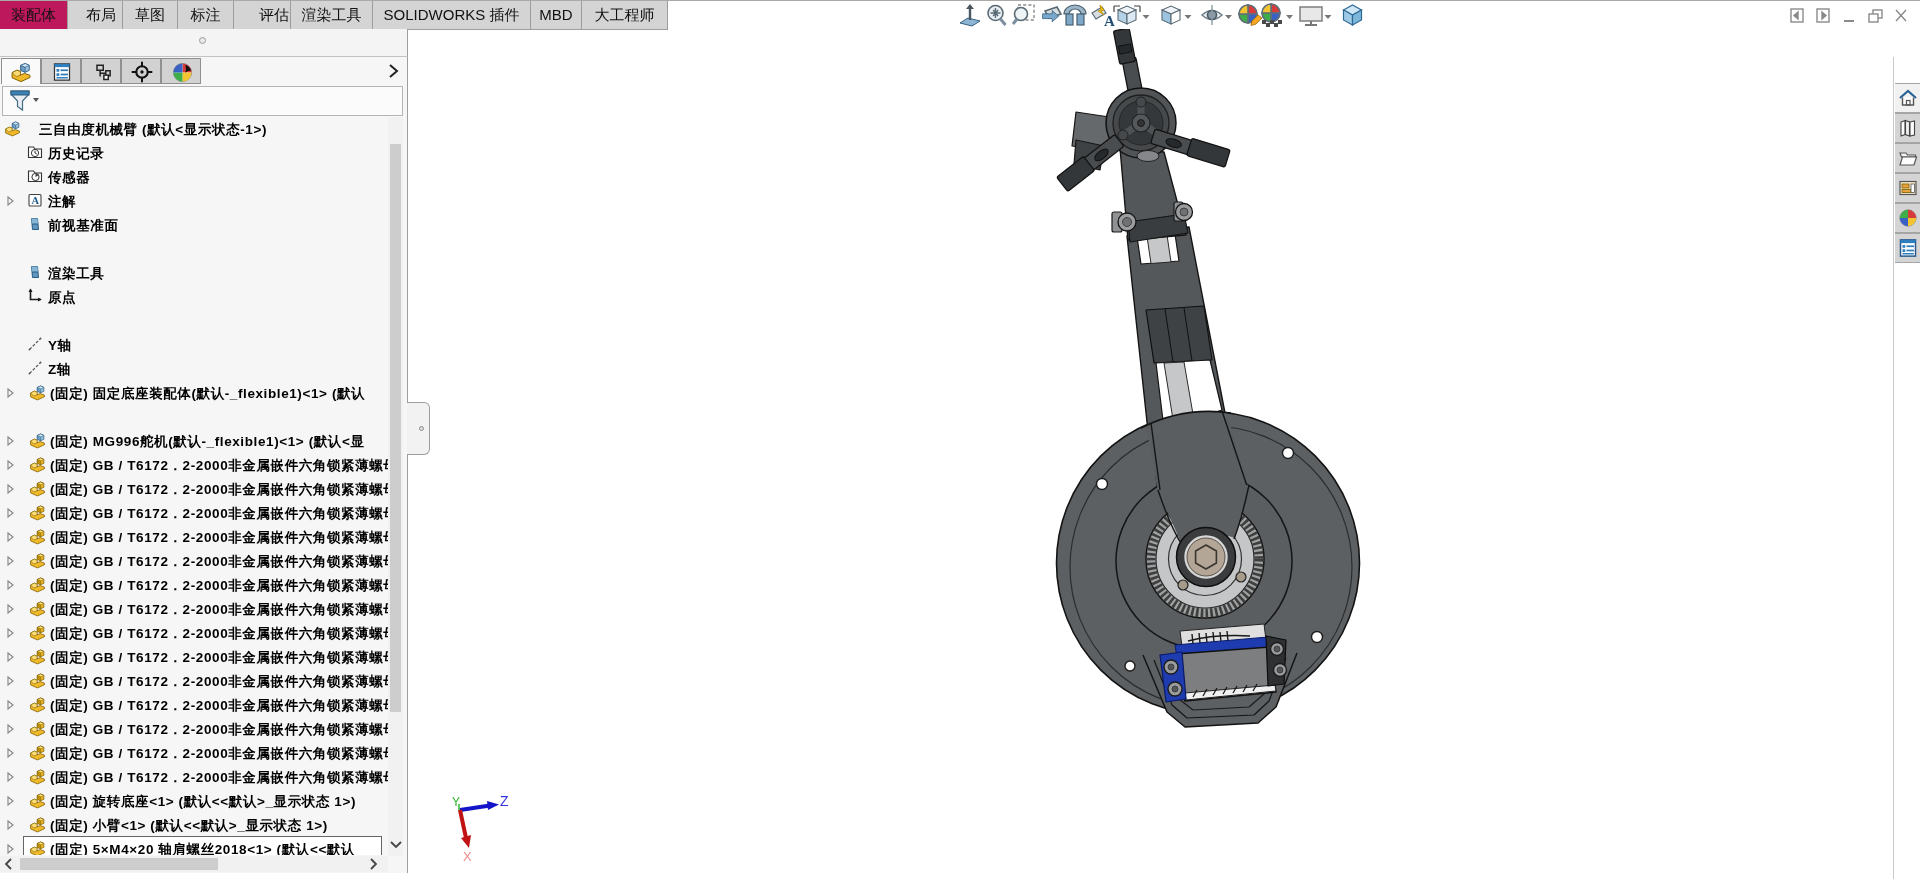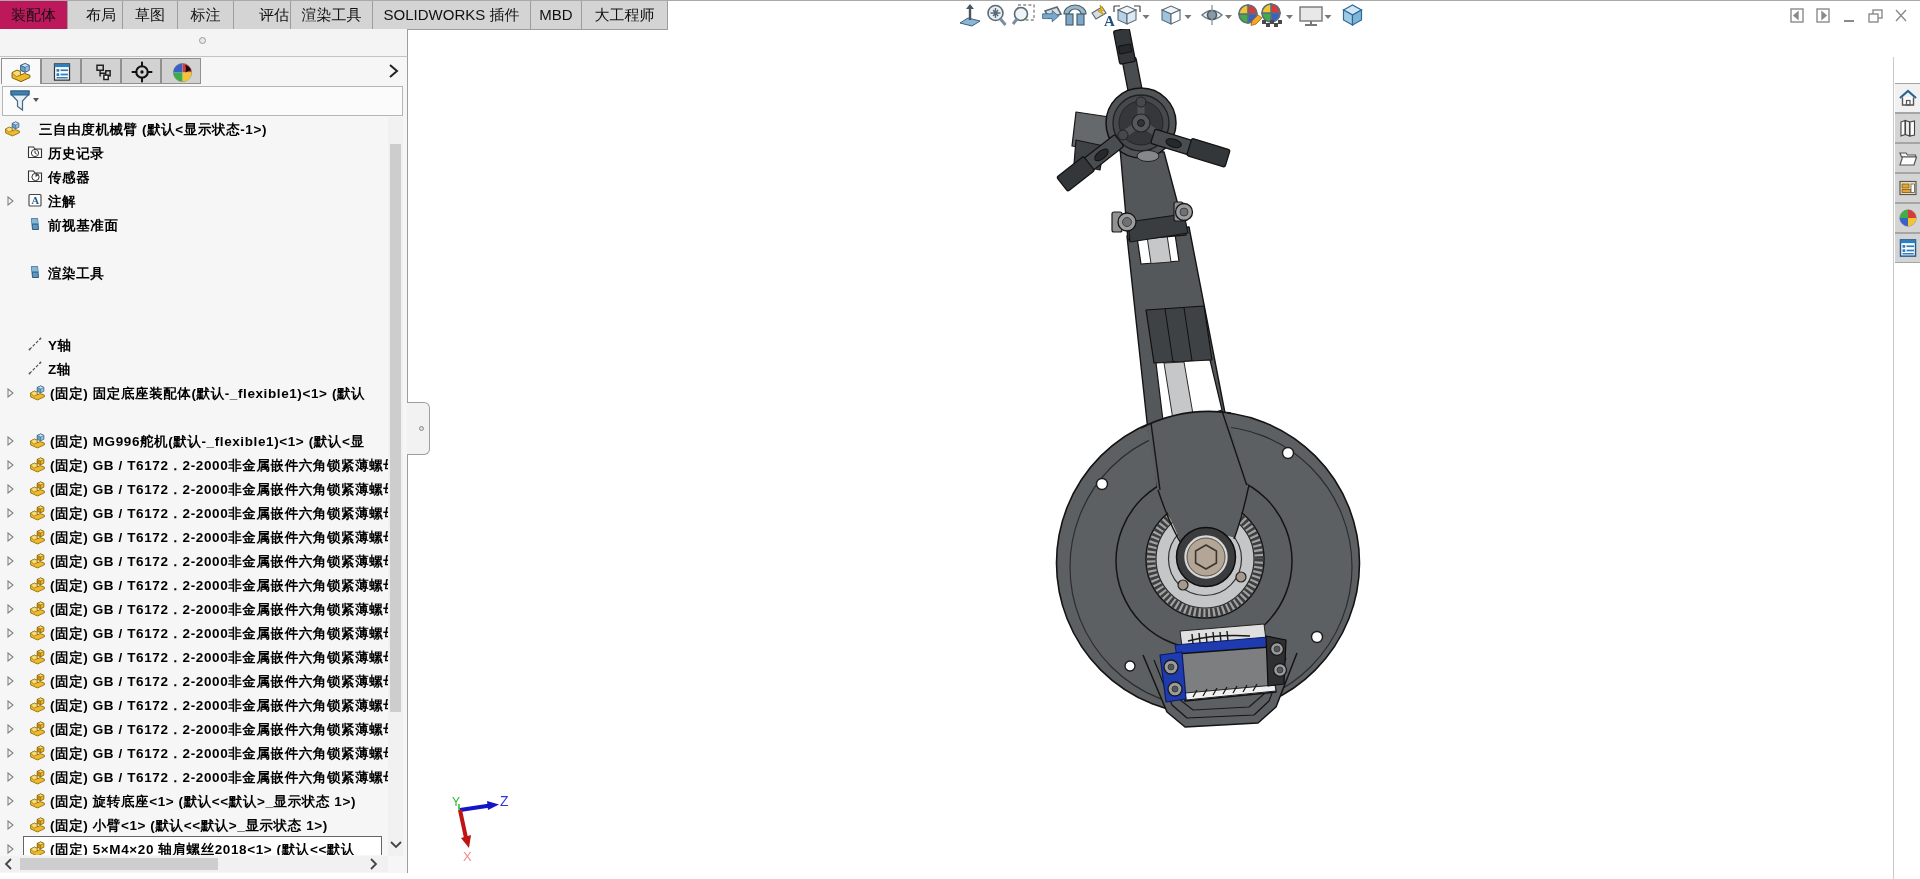--- a/index.html
+++ b/index.html
@@ -449,20 +449,26 @@
           <use href="#s-plane" width="16" height="16"></use>
         </svg>
         <span class="txt" style="left:48px">前视基准面</span>
       </div>
 <div class="row" style="top:144px">
         <svg class="ic" width="16" height="16" style="left:27px">
           <use href="#s-plane" width="16" height="16"></use>
         </svg>
         <span class="txt" style="left:48px">渲染工具</span>
       </div>
+<div class="row" style="top:168px">
+        <svg class="ic" width="16" height="16" style="left:27px">
+          <use href="#s-orig" width="16" height="16"></use>
+        </svg>
+        <span class="txt" style="left:48px">原点</span>
+      </div>
 <div class="row" style="top:216px">
         <svg class="ic" width="16" height="16" style="left:27px">
           <use href="#s-axis" width="16" height="16"></use>
         </svg>
         <span class="txt" style="left:48px">Y轴</span>
       </div>
 <div class="row" style="top:240px">
         <svg class="ic" width="16" height="16" style="left:27px">
           <use href="#s-axis" width="16" height="16"></use>
         </svg>

